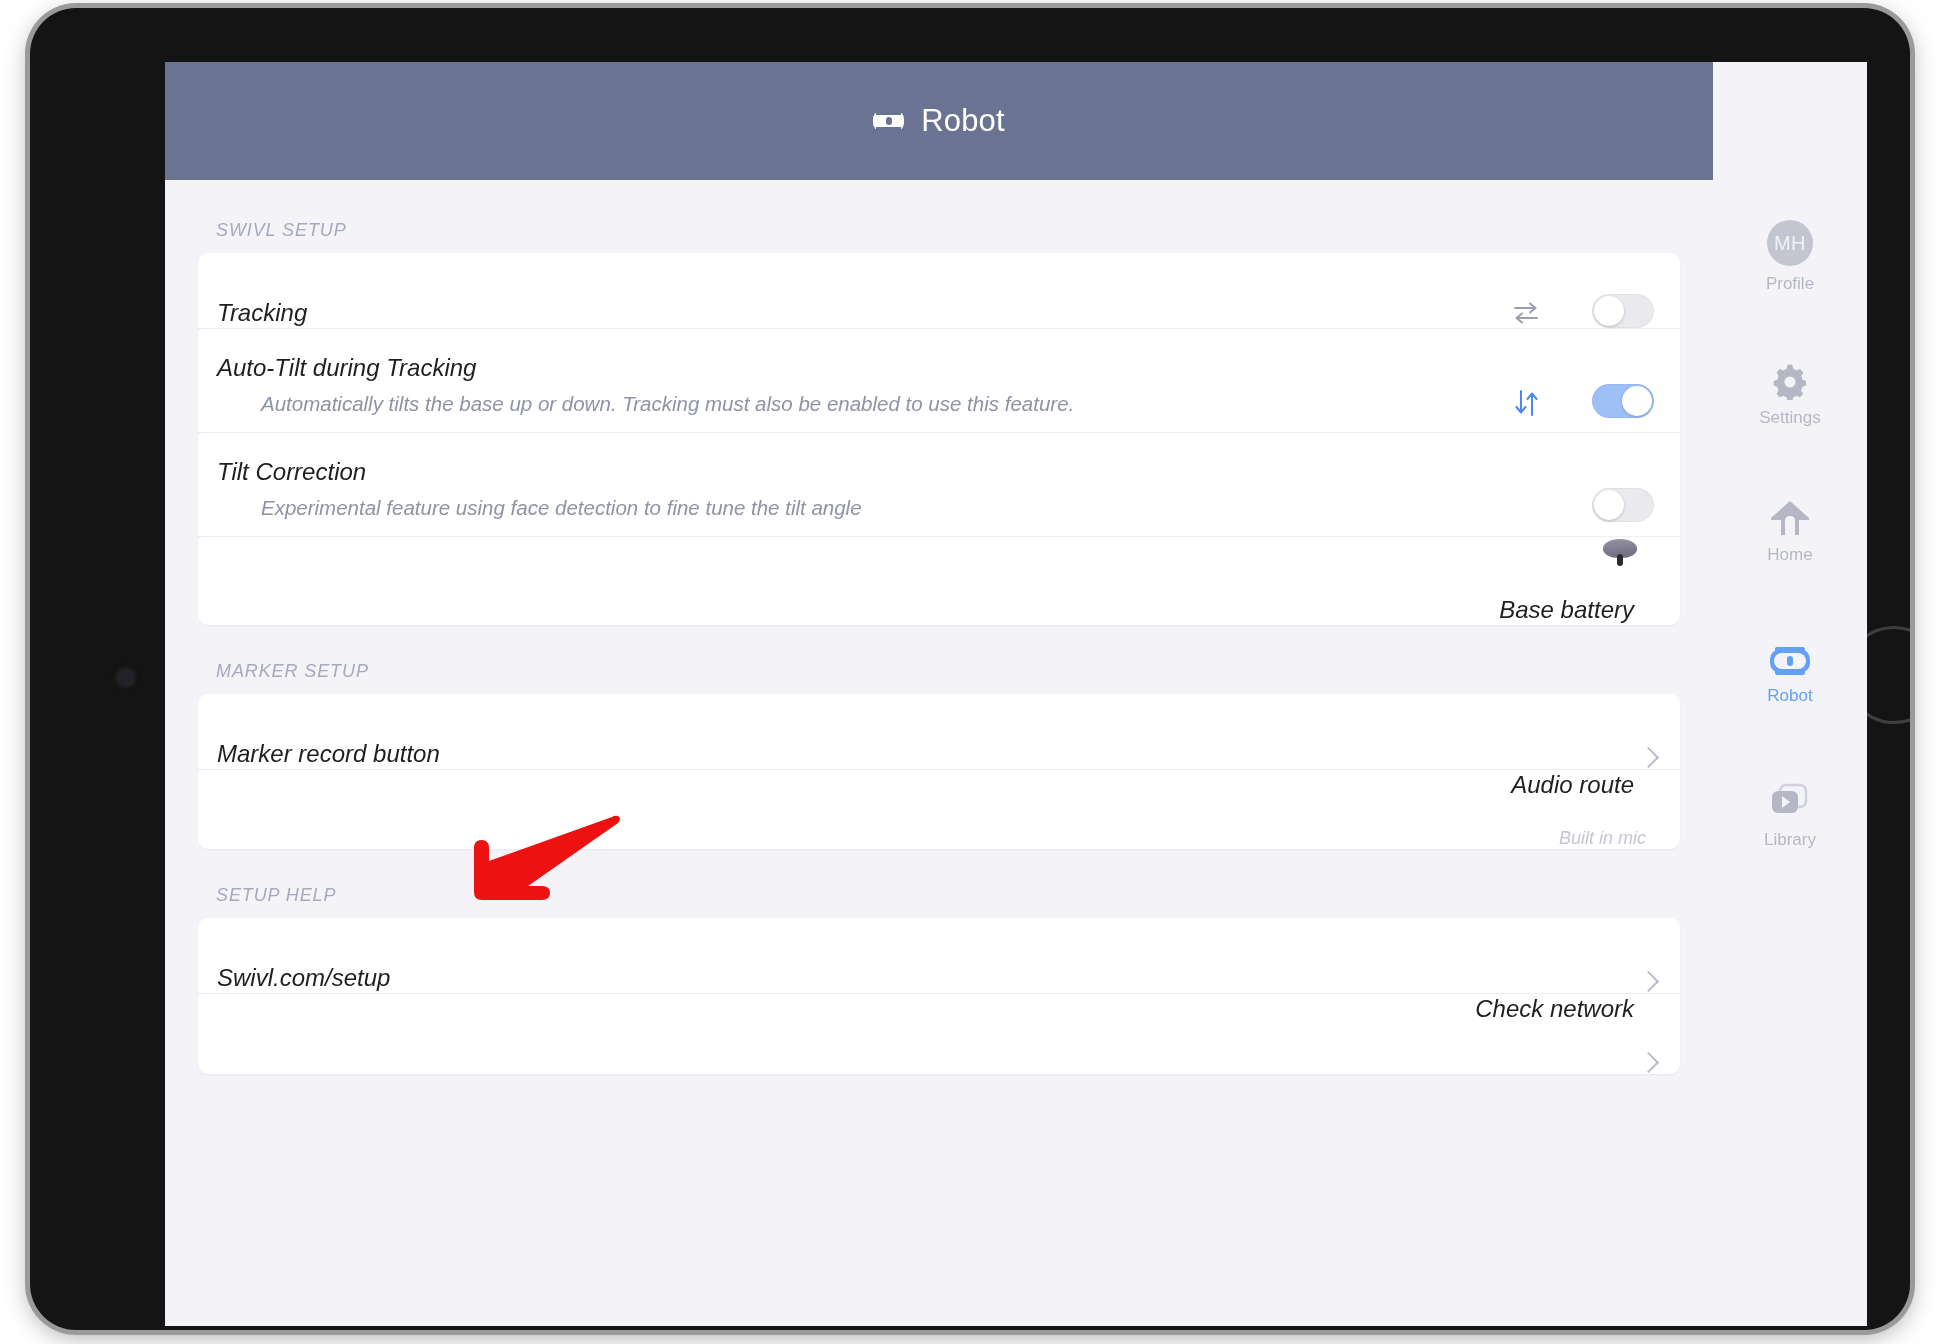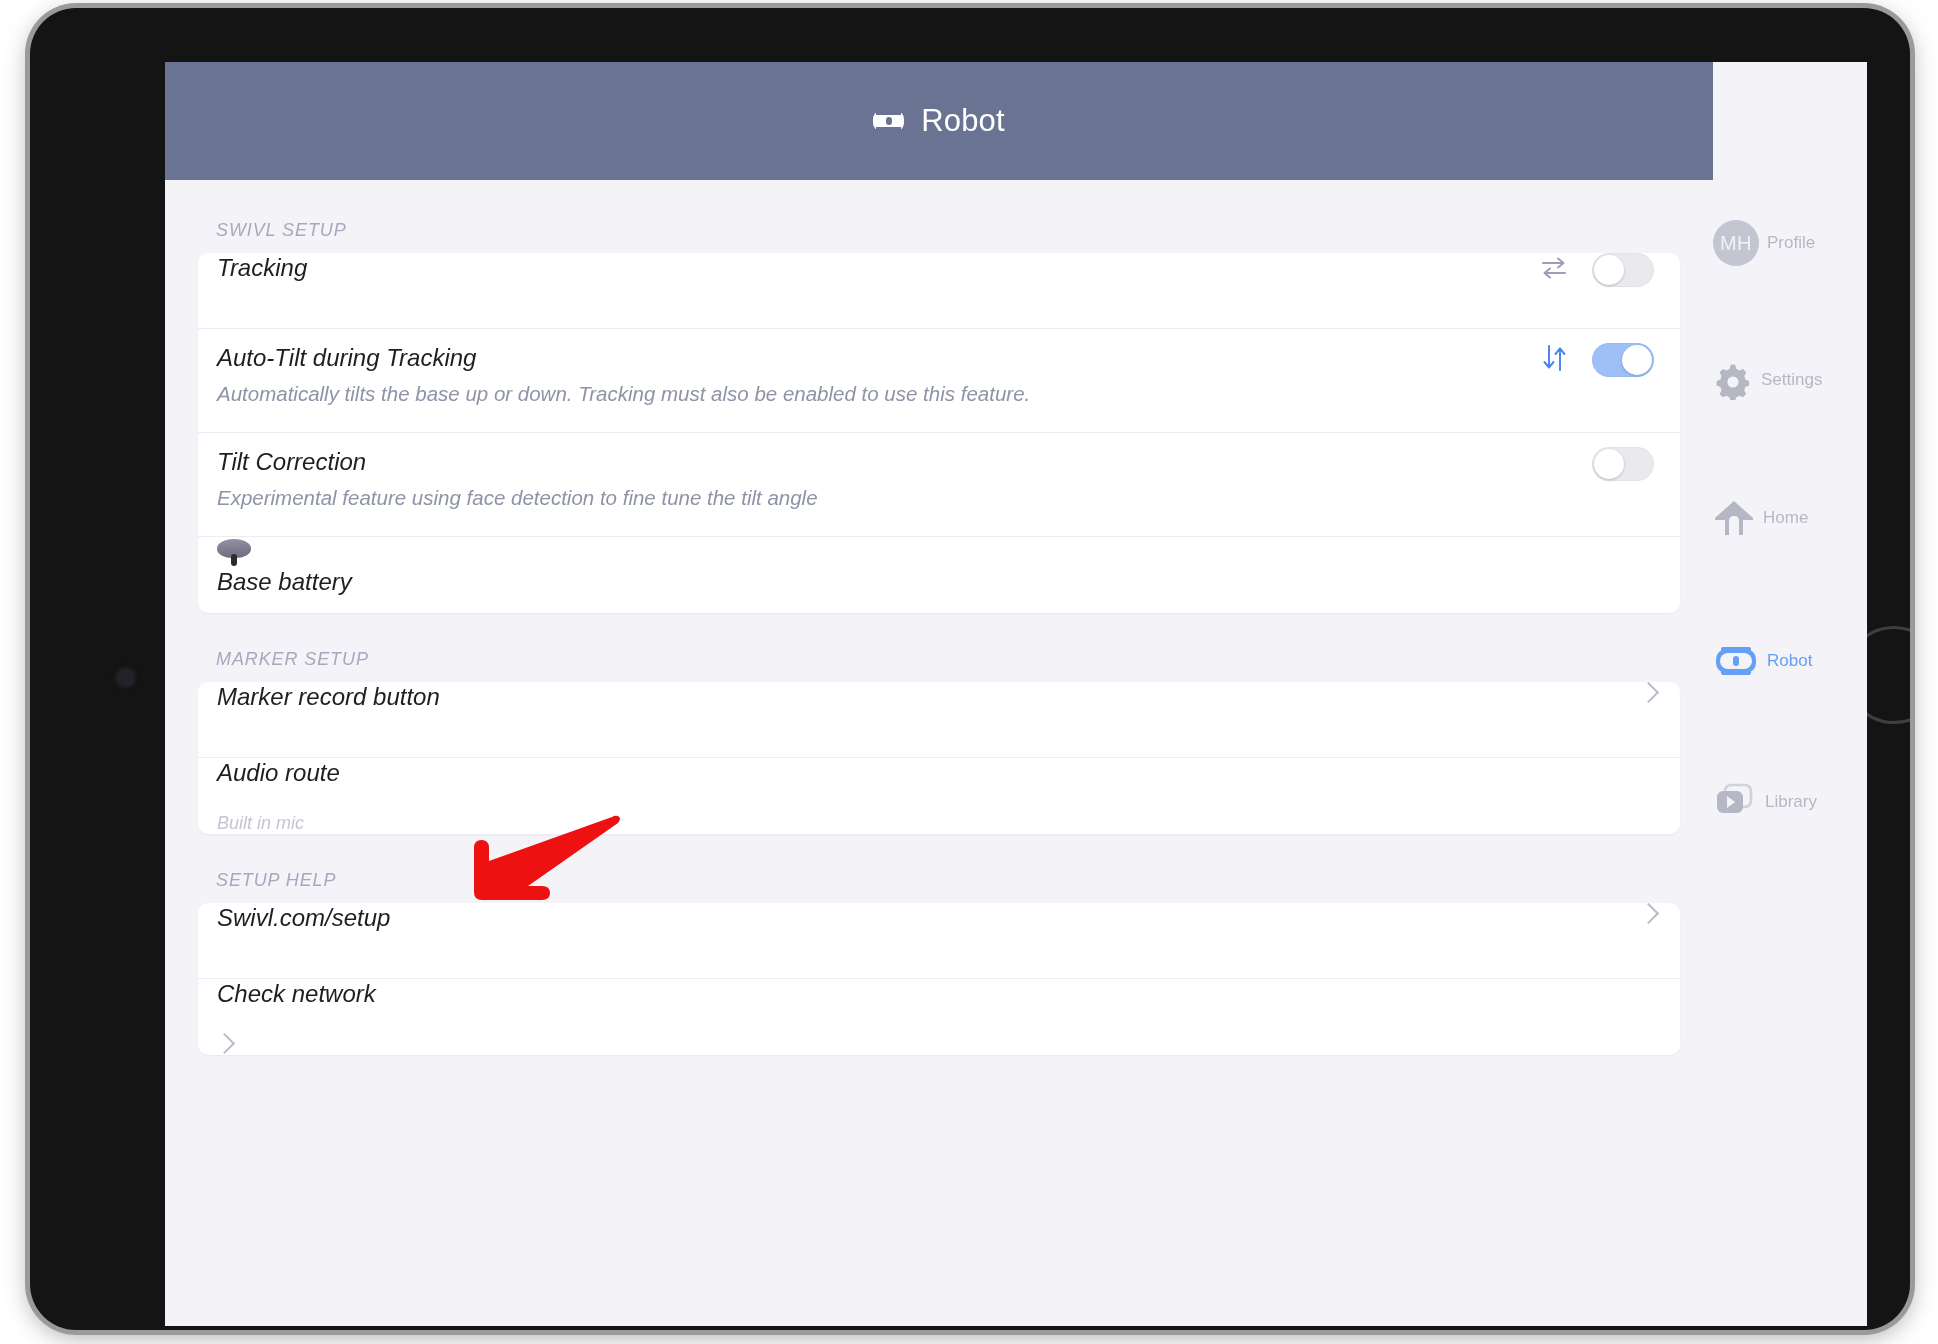--- a/index.html
+++ b/index.html
@@ -137,38 +137,40 @@
   }
   .section-card {
     background: #ffffff;
     border-radius: 10px;
     box-shadow: 0 1px 2px rgba(0,0,0,0.05);
     overflow: hidden;
   }
   .row {
     position: relative;
     display: flex;
-    align-items: flex-start;
+    align-items: flex-end;
     padding: 0 26px 0 19px;
     min-height: 76px;
     border-bottom: 1px solid #ececf1;
     box-sizing: border-box;
+    gap: 28px;
   }
   .row:last-child { border-bottom: none; flex-direction: column; }
   .row-text { flex: 1 1 auto; padding-right: 20px; }
   .row-title {
     color: #1e1f22;
     font-size: 24px;
     line-height: 1.25;
   }
   .row-sub {
     color: #8e93a6;
     font-size: 20.5px;
     line-height: 1.3;
     margin-top: 8px;
+    margin-left: 44px;
   }
   .row-value {
     color: #c3c6d2;
     font-size: 18px;
     margin-right: 8px;
   }
   .row.tall { min-height: 104px; padding-top: 14px; padding-bottom: 14px; }
 
   
   .toggle {
@@ -248,20 +250,21 @@
     width: 154px;
     height: 980px;
     background: #f4f4f8;
     display: flex;
     flex-direction: column;
     align-items: center;
   }
   .nav-item {
     width: 154px;
     display: flex;
+    flex-direction: column;
     align-items: center;
     gap: 8px;
     position: absolute;
   }
   .nav-label {
     font-size: 17px;
     color: #b5b8c4;
   }
   .nav-item.active .nav-label { color: #64a0f7; }
   .avatar {

